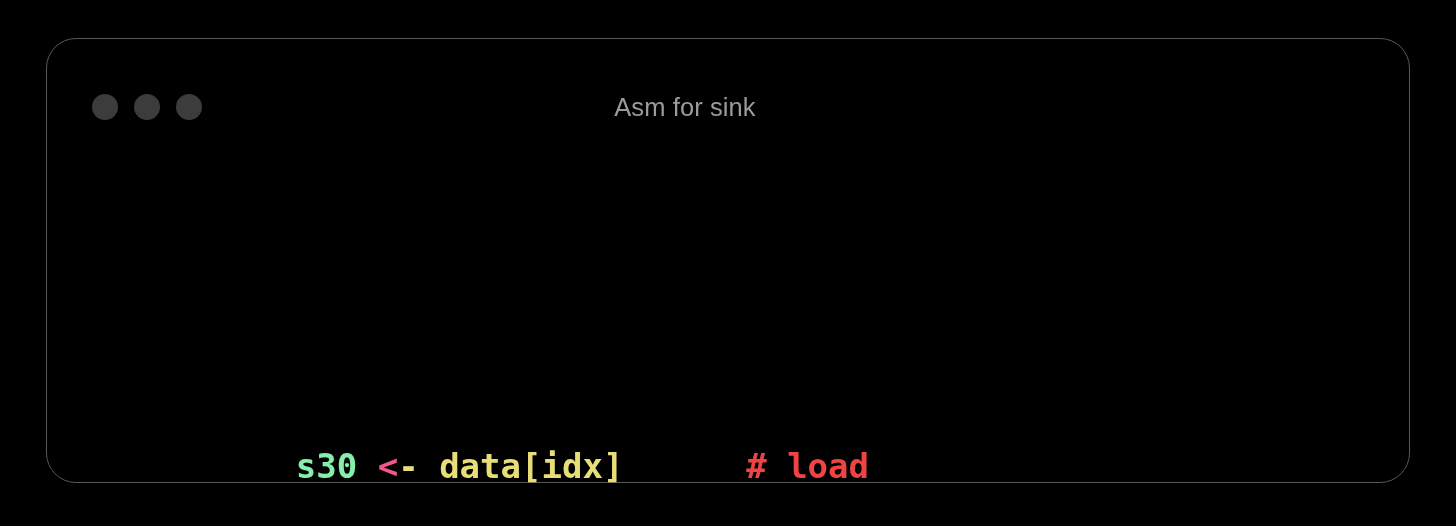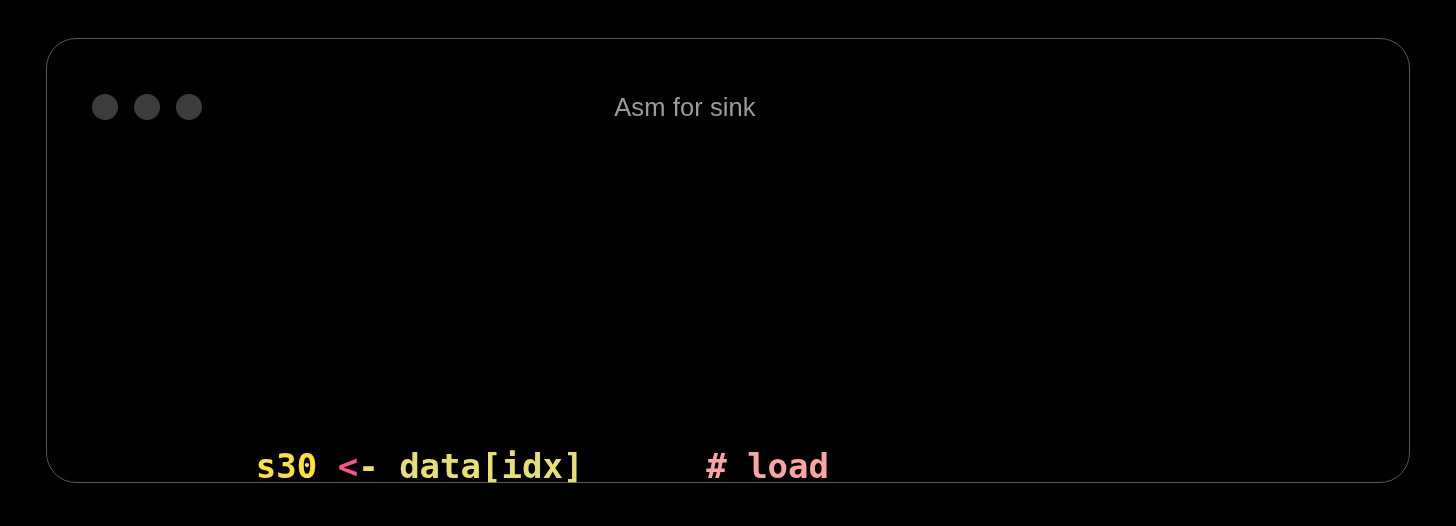--- a/index.html
+++ b/index.html
@@ -83,25 +83,25 @@
     font-size: 34px;
     font-weight: 700;
     line-height: 63px;
     white-space: pre;
     letter-spacing: 0px;
   }
   .code-line {
     white-space: pre;
     height: 63px;
   }
-  .tok-reg     { color: #fde047; }
+  .tok-reg     { color: #86efac; margin-left: 40px; }
   .tok-arrow   { color: #f2568f; }
   .tok-dash    { color: #e8de78; }
   .tok-expr    { color: #e8de78; text-align: center; }
-  .tok-comment { color: #fca5a5; }
+  .tok-comment { color: #ef4444; }
   .tok-space   { color: transparent; }
 </style>
 </head>
 <body>
 
 <div id="canvas">
 
   <div id="window">
 
     <div id="titlebar">

